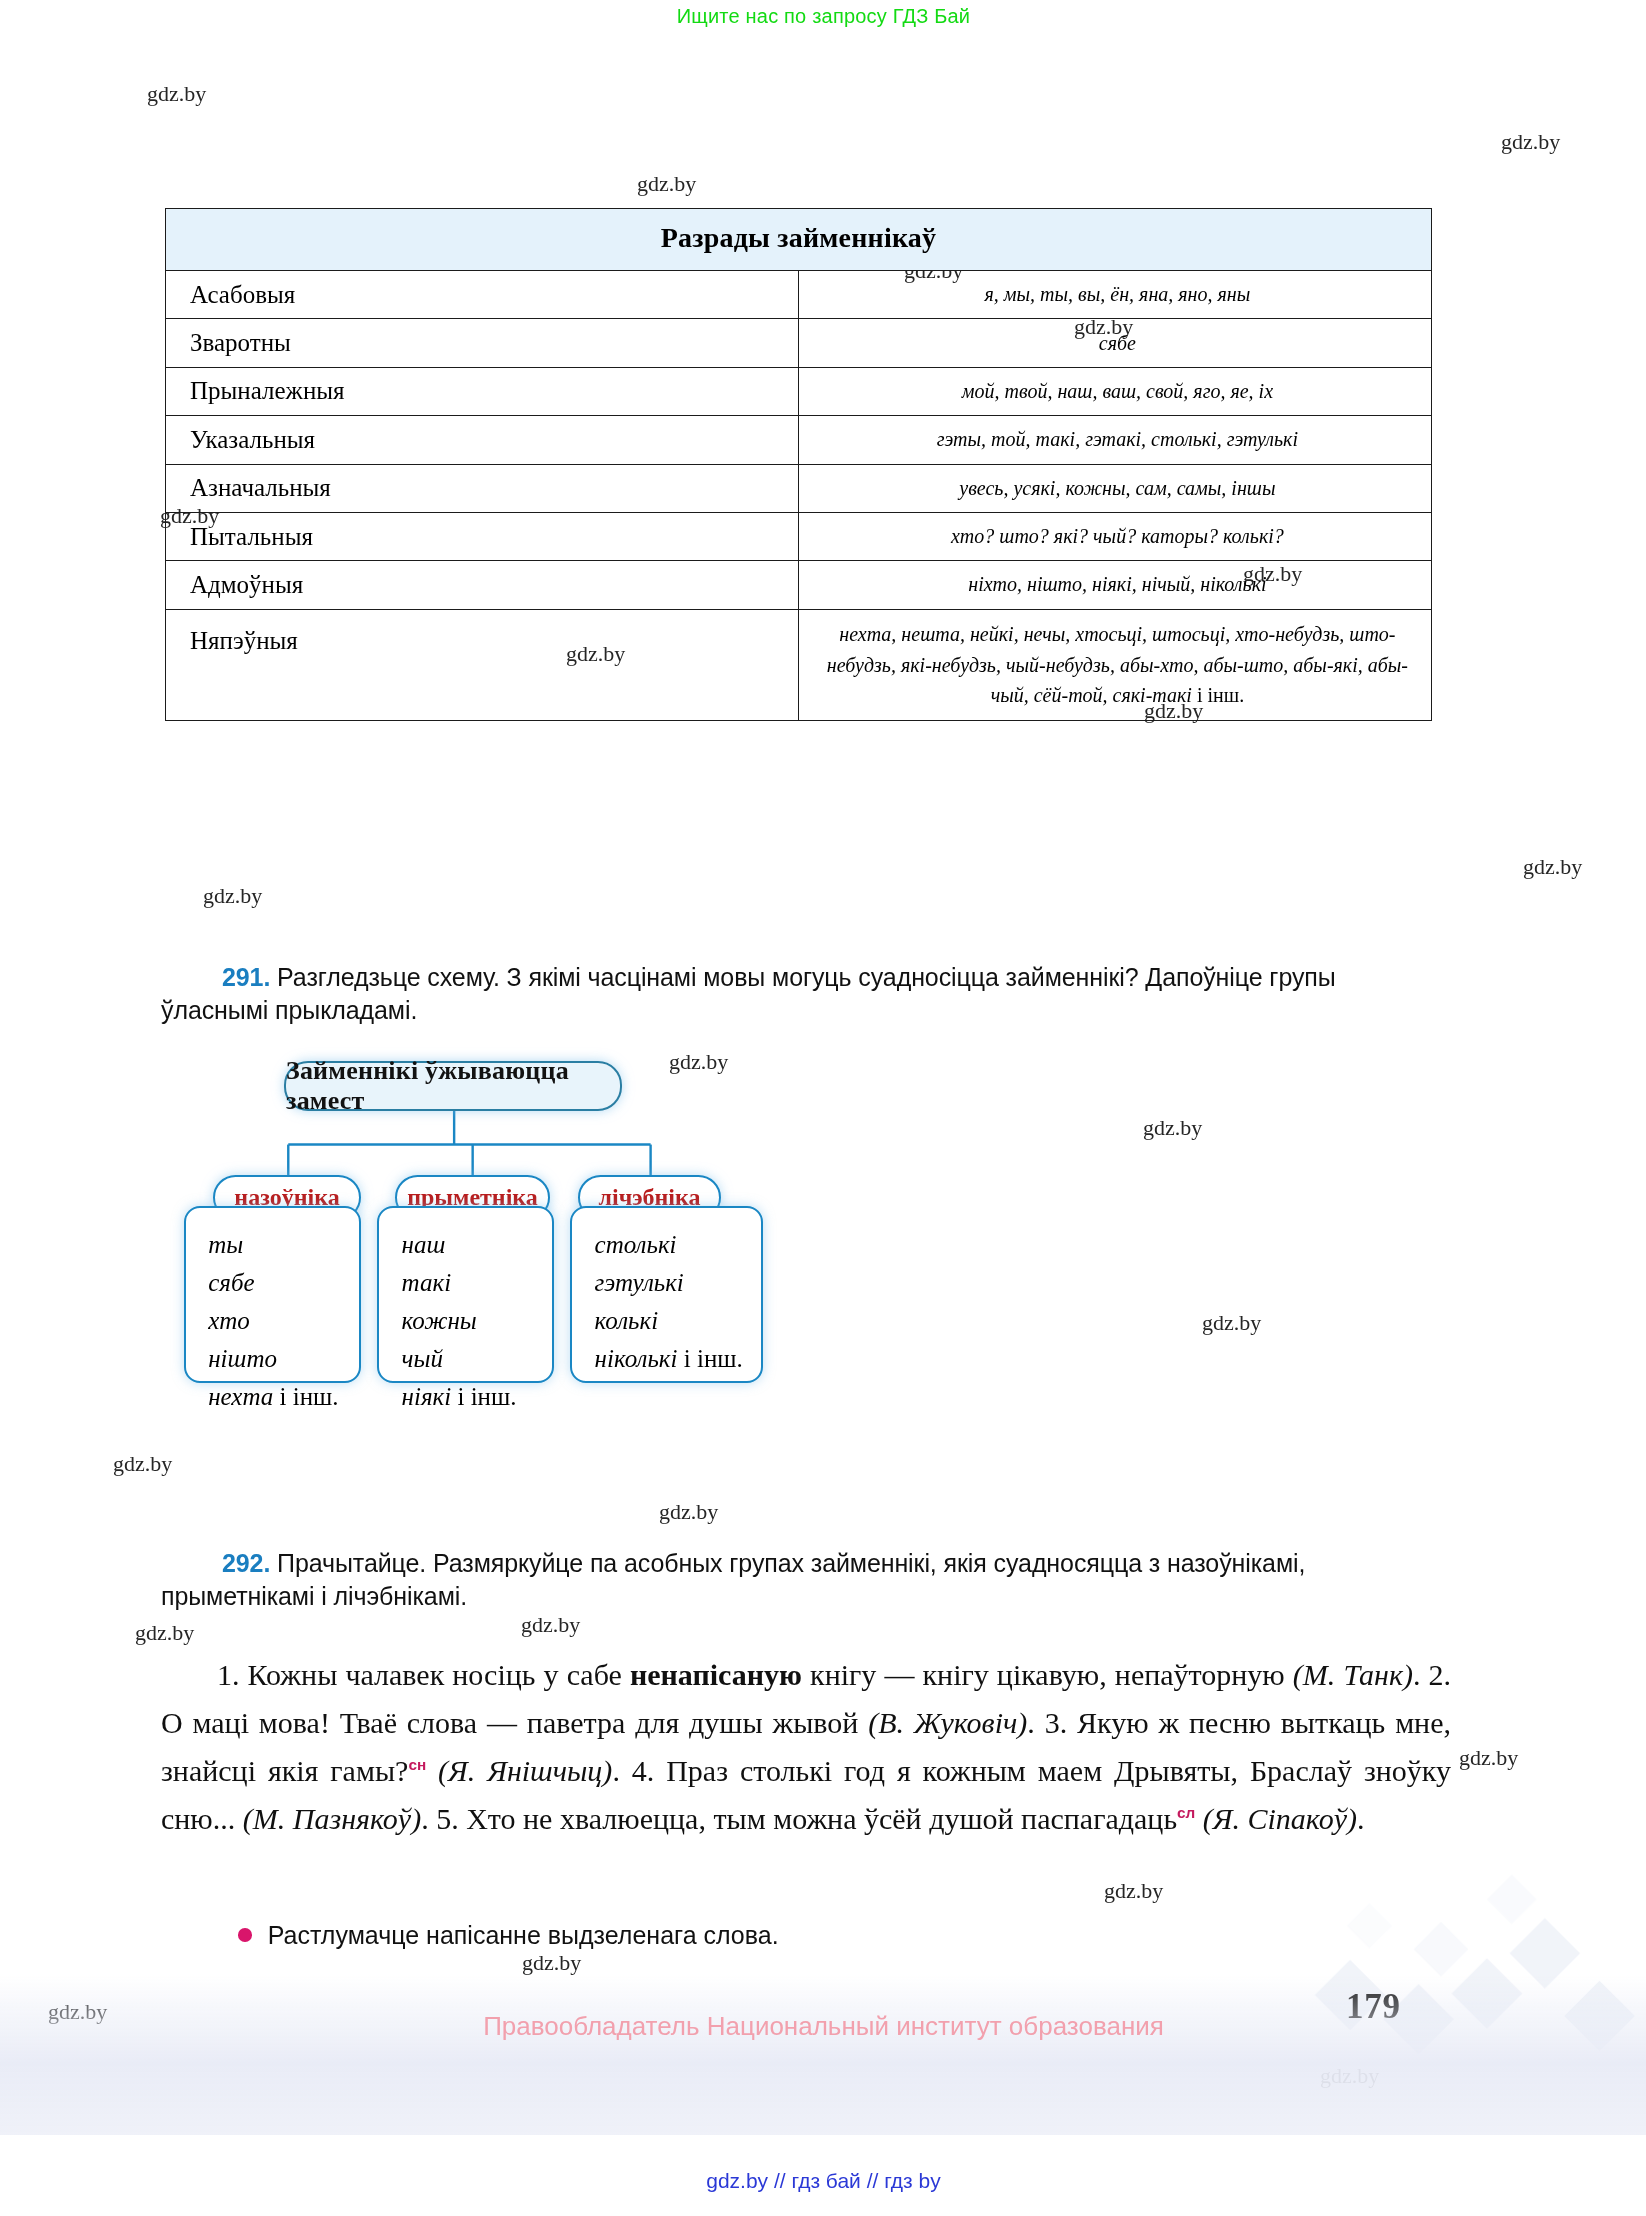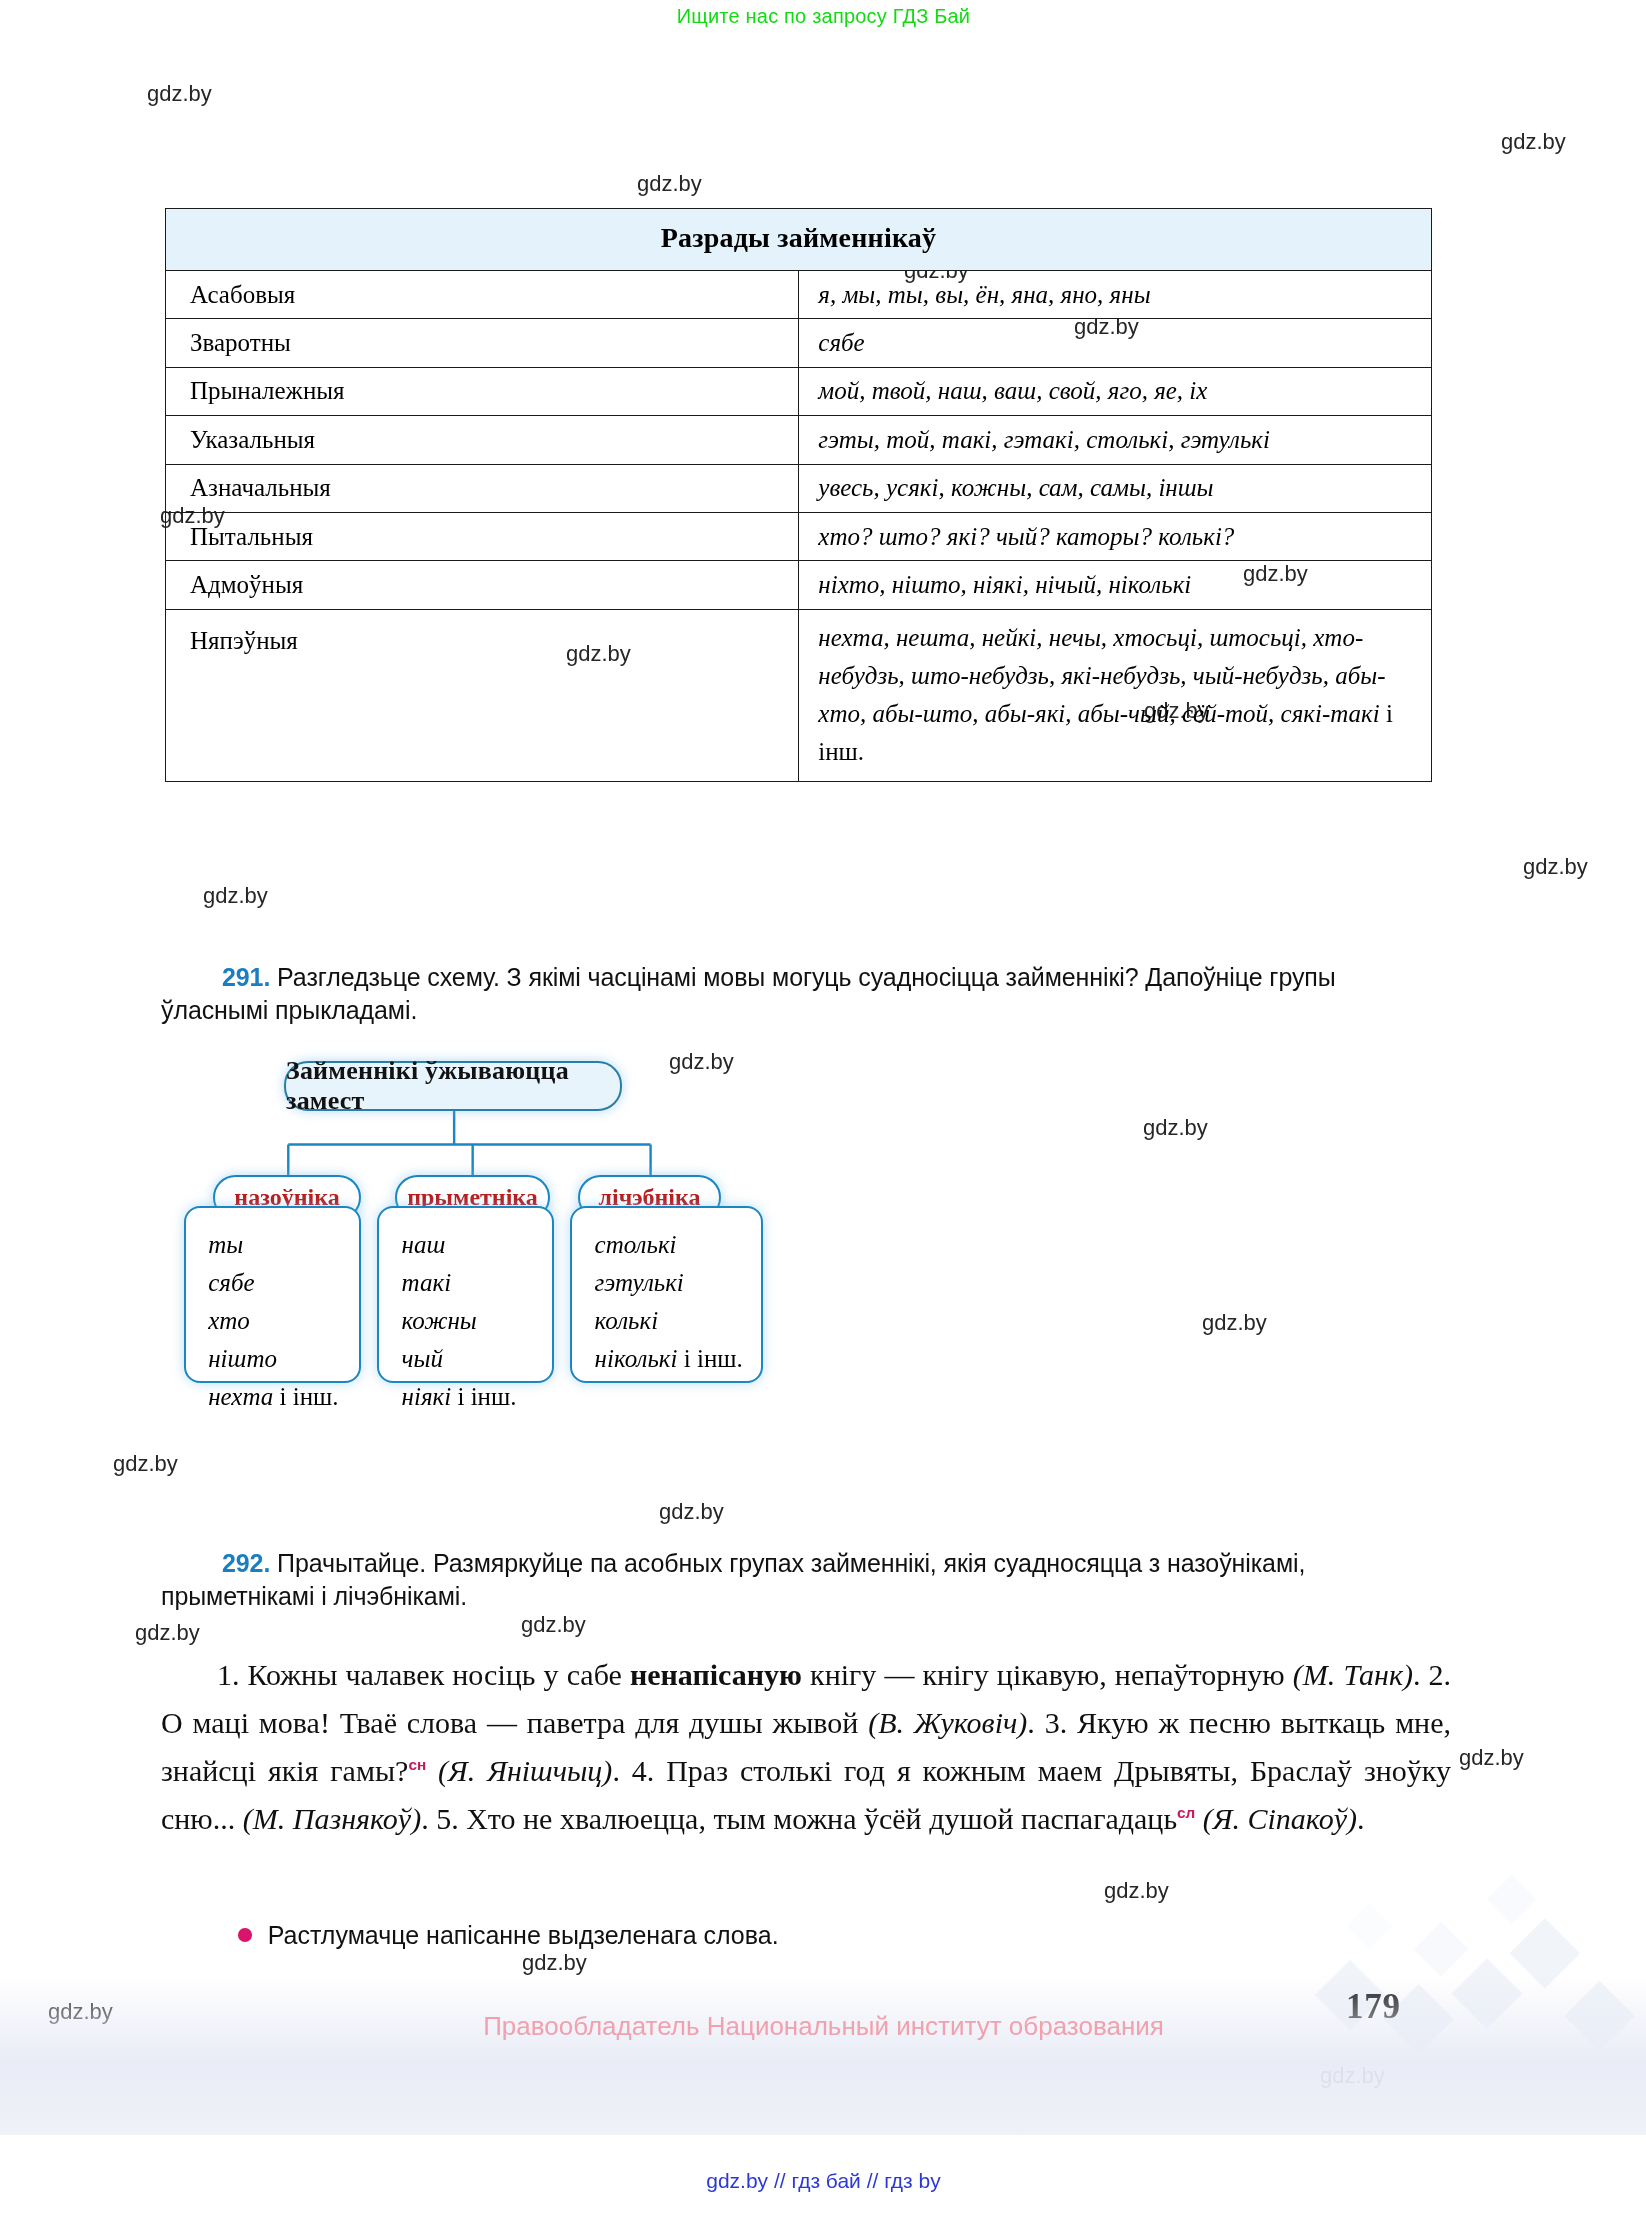--- a/index.html
+++ b/index.html
@@ -24,21 +24,21 @@
     text-align: center;
     font-family: "Liberation Sans", sans-serif;
     font-size: 20px;
     color: #13da13;
     letter-spacing: 0.2px;
   }
 
   
   .wm {
     position: absolute;
-    font-family: Liberation Sans, sans-serif;
+    font-family: Liberation Serif, serif;
     font-size: 22px;
     color: #262626;
     white-space: nowrap;
   }
 
   
   .page {
     position: absolute;
     left: 0; top: 0;
     width: 1647px;
@@ -67,22 +67,23 @@
     letter-spacing: 0.2px;
   }
   .ranks-table .label-cell {
     width: 337px;
     padding: 9.7px 0 9.7px 24px;
     font-size: 25px;
     white-space: nowrap;
   }
   .ranks-table .value-cell {
     padding: 9.7px 14.5px 9.7px 19.3px;
-    font-size: 25px;
+    font-size: 20px;
     font-style: italic;
+    text-align: center;
   }
   .ranks-table tr.tall .value-cell { line-height: 1.52; }
   .ranks-table tr.tall .label-cell { vertical-align: top; padding-top: 17.7px; }
   .ranks-table .value-cell .upright { font-style: normal; }
 
   
   .ex-intro {
     position: absolute;
     font-family: "Liberation Sans", sans-serif;
     font-size: 25px;

